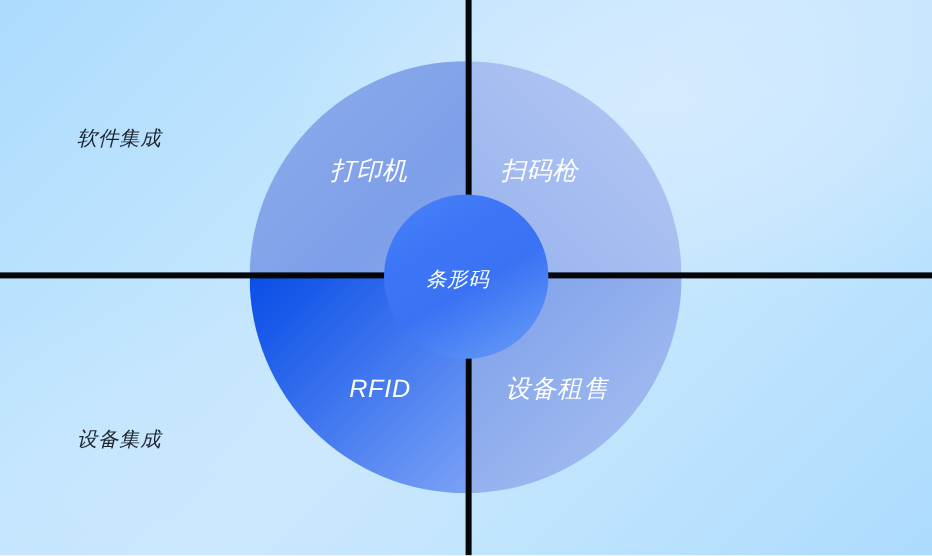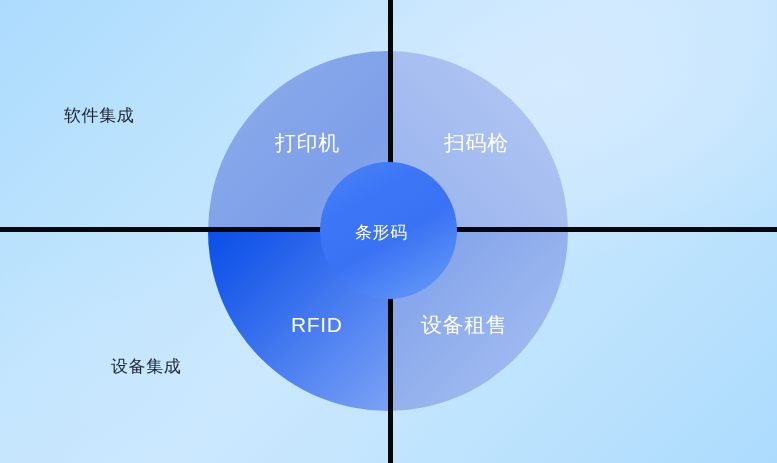--- a/index.html
+++ b/index.html
@@ -90,46 +90,47 @@
     top: 227px;
     width: 777px;
     height: 5px;
   }
 
   
   .label {
     position: absolute;
     white-space: nowrap;
     line-height: 1;
+    font-style: italic;
   }
   .outer-label {
     font-size: 17px;
     color: #1d2430;
     letter-spacing: 0.6px;
   }
   .inner-label {
     font-size: 21px;
     color: #ffffff;
     letter-spacing: 0.6px;
   }
   .core-label {
     font-size: 17px;
     color: #ffffff;
     letter-spacing: 0.6px;
   }
 
   
   .lbl-software   { left: 64px;  top: 107px; }
   .lbl-automation { left: 596px; top: 107px; }
-  .lbl-device     { left: 64px;  top: 358px; margin-left: 47px; }
+  .lbl-device     { left: 64px;  top: 358px; }
   .lbl-labels     { left: 596px; top: 358px; }
 
   
   .lbl-printer { left: 275px; top: 132px; }
-  .lbl-scanner { left: 444px; top: 132px; text-align: right; }
+  .lbl-scanner { left: 417px; top: 132px; text-align: right; }
   .lbl-rfid    { left: 276px; top: 314px; margin-left: 15px; }
   .lbl-rental  { left: 421px; top: 314px; }
 
   
   .lbl-core { left: 355px; top: 224px; }
 </style>
 </head>
 <body>
 
 <div id="stage">

